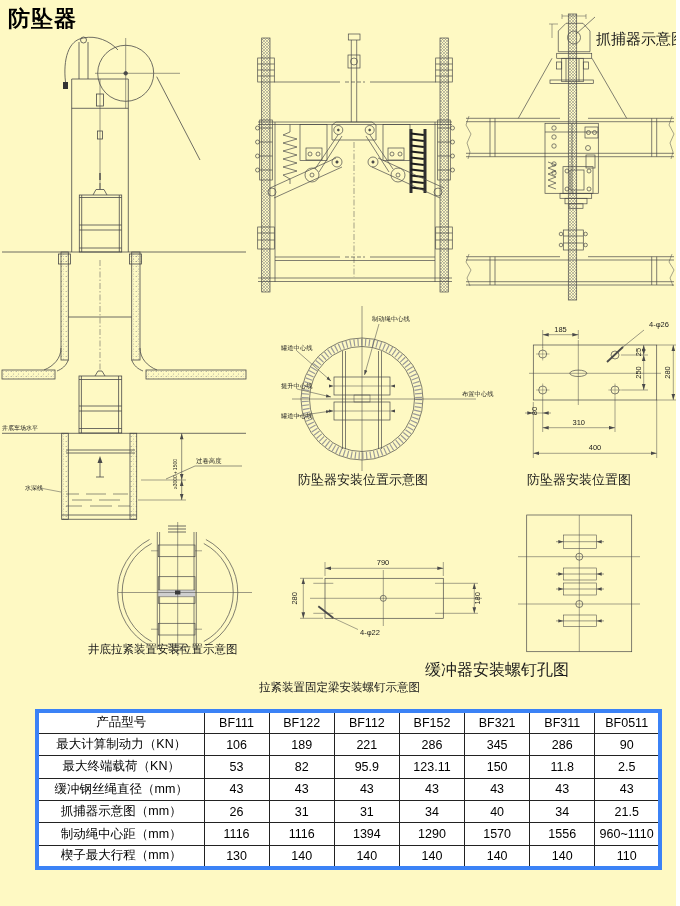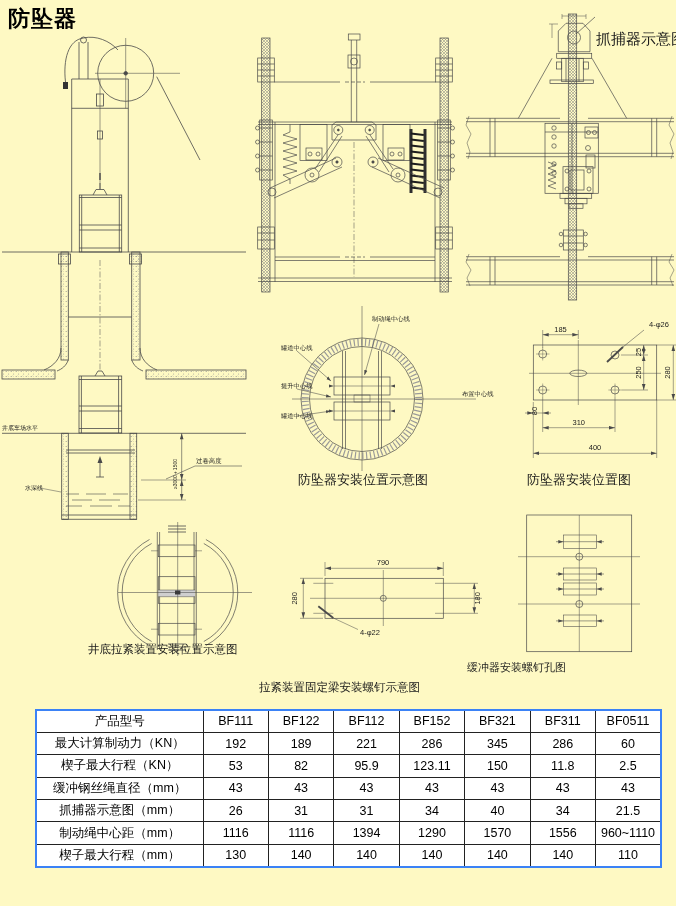--- a/index.html
+++ b/index.html
@@ -4,21 +4,21 @@
 <style>
   *{box-sizing:border-box;margin:0;padding:0}
   html,body{background:#fff}
   body{width:680px;height:906px;font-family:"Liberation Sans",sans-serif}
   #page{position:relative;width:676px;height:906px;background:#fef9c3;overflow:hidden}
   #title{position:absolute;left:8px;top:4px;font-size:22px;font-weight:bold;color:#000;letter-spacing:1px}
   .cap{position:absolute;color:#1b1b1b;white-space:nowrap}
   svg.diagram{position:absolute;overflow:visible}
   svg text{fill:#222;stroke:none}
   #spec-table{position:absolute;left:35px;top:709px;width:627px;border-collapse:collapse;table-layout:fixed;
-    font-size:12.5px;color:#000;border:2px solid #3b82f6;background:#fff}
+    font-size:12.5px;color:#000;border:4px solid #3b82f6;background:#fff}
   #spec-table td{border:1px solid #222;text-align:center;vertical-align:middle;height:22.4px;
     padding:0 2px;white-space:nowrap;overflow:hidden}
 </style>
 </head>
 <body>
 
 <div id="page">
 
   <svg width="0" height="0" style="position:absolute">
     <defs>
@@ -482,51 +482,51 @@
                M48.3,86 l-5,-1.7 v3.4 z M81.7,86 l5,-1.7 v3.4 z
                M48.3,117.9 l-5,-1.7 v3.4 z M81.7,117.9 l5,-1.7 v3.4 z" fill="#4a4a4a" stroke="none"></path>
     </g>
   </svg>
 
   <div class="cap" style="left:596px;top:30px;font-size:15px">抓捕器示意图</div>
   <div class="cap" style="left:298px;top:471px;font-size:13px">防坠器安装位置示意图</div>
   <div class="cap" style="left:527px;top:471px;font-size:13px">防坠器安装位置图</div>
   <div class="cap" style="left:88px;top:642px;font-size:11.5px">井底拉紧装置安装位置示意图</div>
   <div class="cap" style="left:259px;top:680px;font-size:11.5px">拉紧装置固定梁安装螺钉示意图</div>
-  <div class="cap" style="left:467px;top:660px;font-size:11px">缓冲器安装螺钉孔图</div>
+  <div class="cap" style="left:425px;top:660px;font-size:16px">缓冲器安装螺钉孔图</div>
 
   <table id="spec-table">
     <colgroup>
         <col style="width:167px">
       </colgroup>
     <thead>
       <tr>
           <td>产品型号</td>
           <td>BF111</td>
           <td>BF122</td>
           <td>BF112</td>
           <td>BF152</td>
           <td>BF321</td>
           <td>BF311</td>
           <td>BF0511</td>
         </tr>
     </thead>
     <tbody>
         <tr>
           <td>最大计算制动力（KN）</td>
-          <td>192</td>
+          <td>106</td>
           <td>189</td>
           <td>221</td>
           <td>286</td>
           <td>345</td>
           <td>286</td>
-          <td>60</td>
+          <td>90</td>
         </tr>
         <tr>
-          <td>楔子最大行程（KN）</td>
+          <td>最大终端载荷（KN）</td>
           <td>53</td>
           <td>82</td>
           <td>95.9</td>
           <td>123.11</td>
           <td>150</td>
           <td>11.8</td>
           <td>2.5</td>
         </tr>
         <tr>
           <td>缓冲钢丝绳直径（mm）</td>

